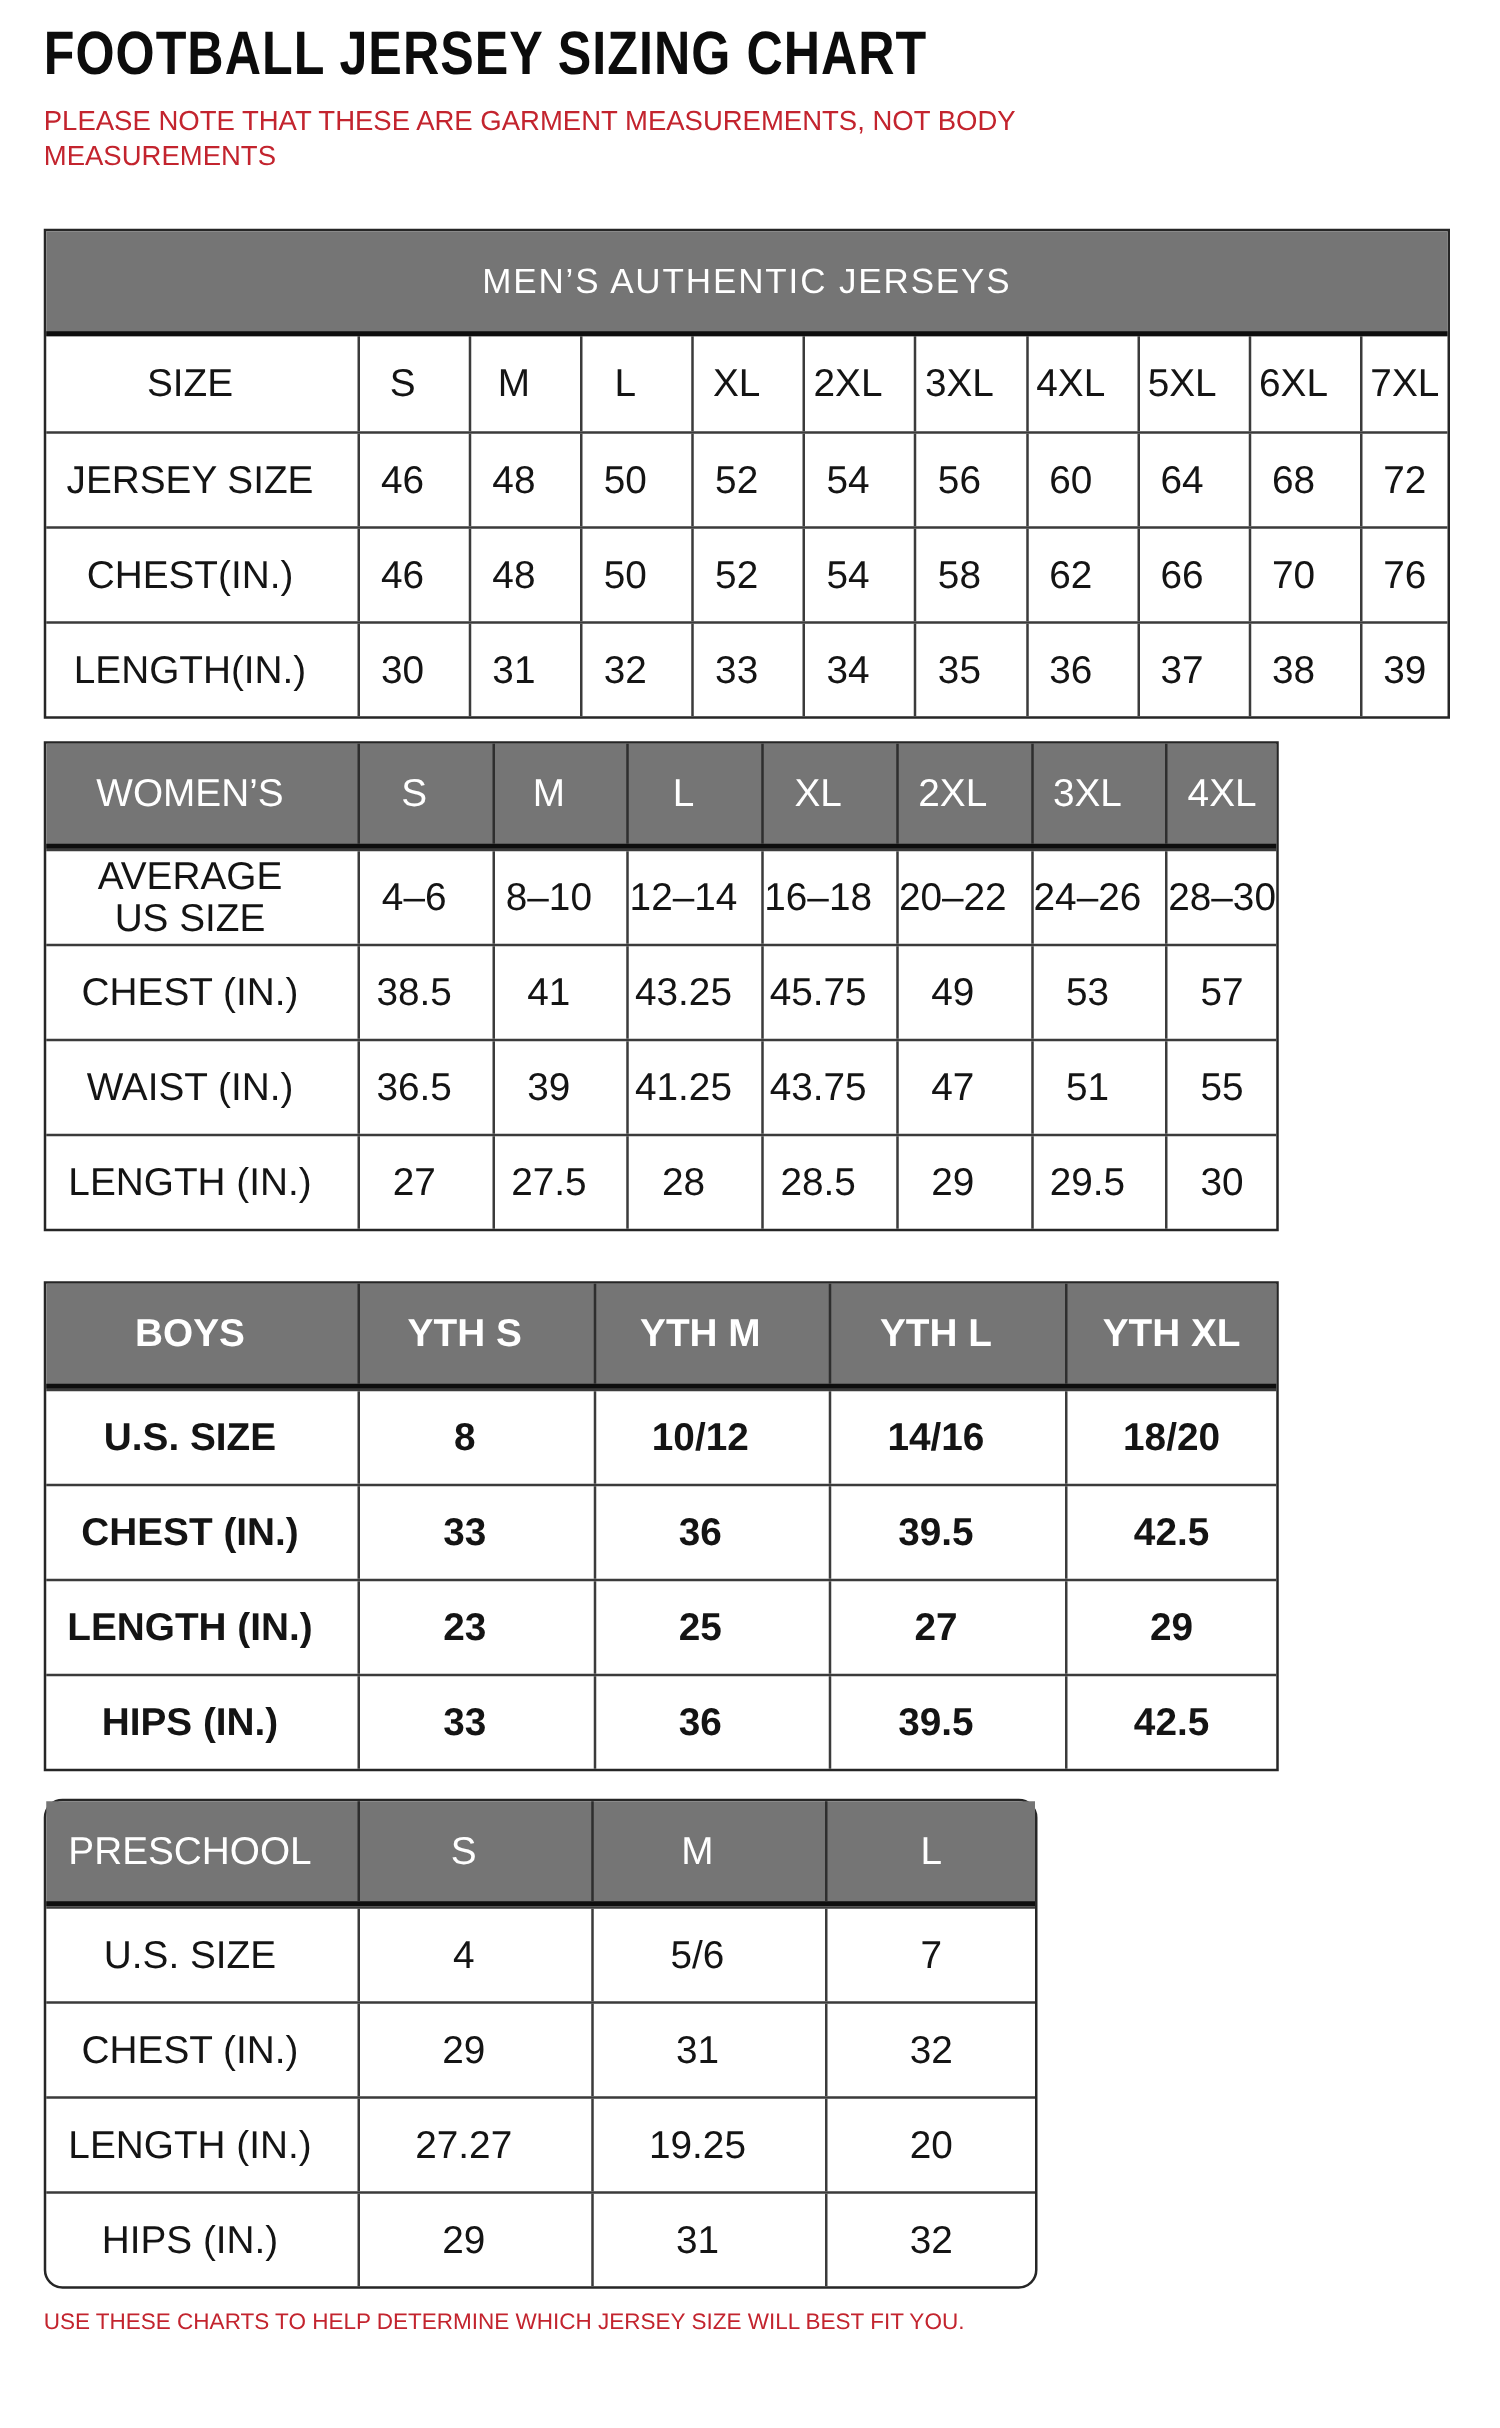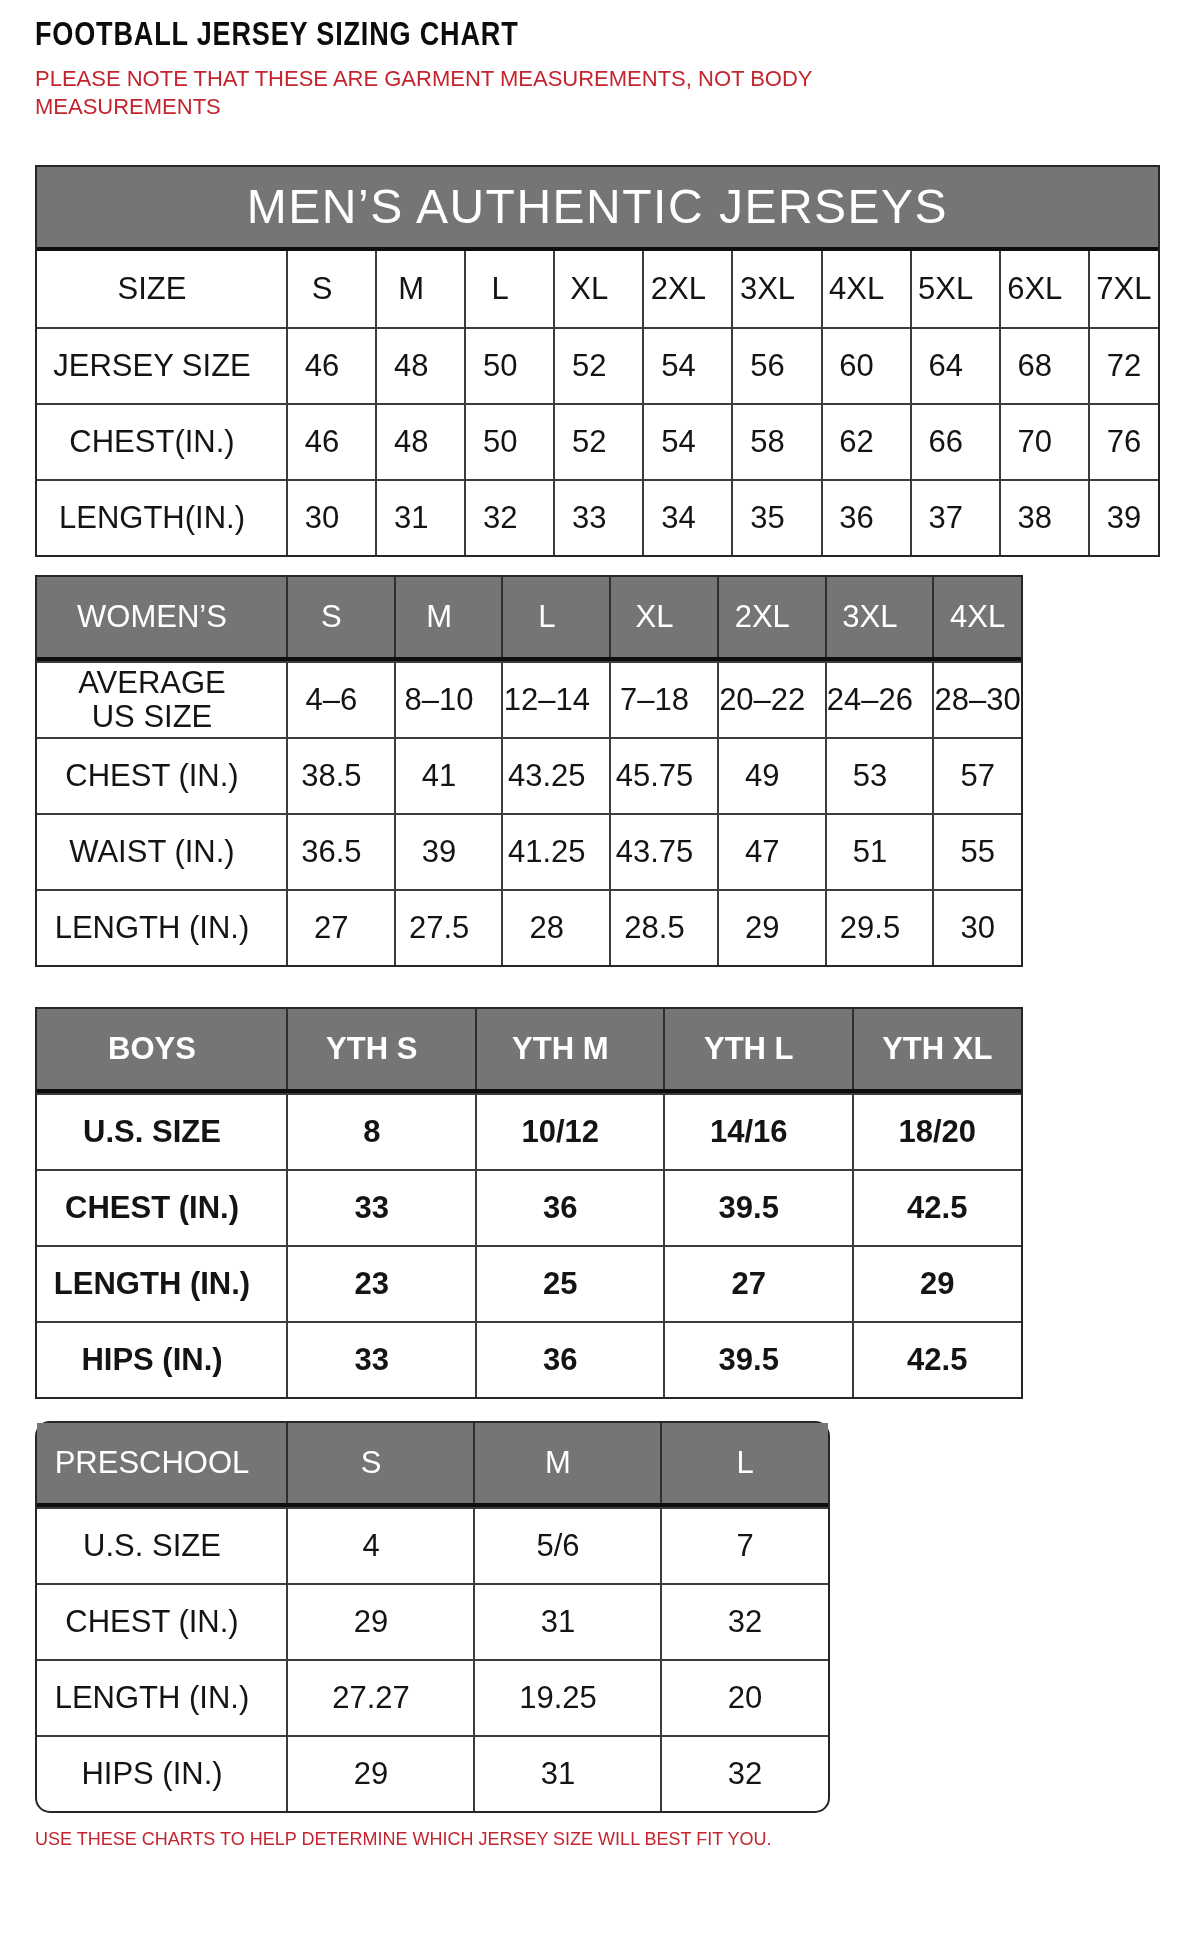--- a/index.html
+++ b/index.html
@@ -12,21 +12,21 @@
   *{margin:0;padding:0;box-sizing:border-box;}
   html,body{background:#ffffff;}
   body{
     width:1200px;height:1942px;
     font-family:"Liberation Sans", sans-serif;
     color:var(--ink);
     padding:16px 38px 0 35px;
     overflow:hidden;
   }
   .page-title{
-    font-size:33px;font-weight:bold;line-height:1.12;
+    font-size:49px;font-weight:bold;line-height:1.12;
     color:#0c0c0c;white-space:nowrap;
   }
   .page-title .squeeze{
     display:inline-block;transform:scaleX(0.82);transform-origin:left center;
     letter-spacing:1px;
   }
   .sizing-note{
     margin-top:12px;
     max-width:900px;
     font-size:22px;line-height:1.27;
@@ -36,21 +36,21 @@
     border:2px solid var(--border-dark);
     background:#fff;
   }
   .tbl-mens{width:1125px;margin-top:44px;}
   .tbl-womens{width:988px;margin-top:18px;}
   .tbl-boys{width:988px;margin-top:40px;font-weight:bold;}
   .tbl-preschool{width:795px;margin-top:22px;border-radius:15px;}
   .banner{
     height:84px;background:var(--gray);color:#ffffff;
     display:flex;align-items:center;justify-content:center;
-    font-size:48px;letter-spacing:1.5px;
+    font-size:28px;letter-spacing:1.5px;
     border-bottom:4px solid #0e0e0e;
   }
   .row{display:flex;height:76px;gap:19px;}
   .row + .row{border-top:2px solid var(--border-in);}
   .row.head{
     height:84px;background:var(--gray);color:#ffffff;
     border-bottom:4px solid #0e0e0e;
   }
   .cell{
     flex:1;display:flex;align-items:center;justify-content:center;
@@ -138,21 +138,21 @@
       <div class="cell">2XL</div>
       <div class="cell">3XL</div>
       <div class="cell">4XL</div>
     </div>
     <div class="row">
       <div class="cell label">AVERAGE
 US SIZE</div>
       <div class="cell">4–6</div>
       <div class="cell">8–10</div>
       <div class="cell">12–14</div>
-      <div class="cell">7–18</div>
+      <div class="cell">16–18</div>
       <div class="cell">20–22</div>
       <div class="cell">24–26</div>
       <div class="cell">28–30</div>
     </div>
     <div class="row">
       <div class="cell label">CHEST (IN.)</div>
       <div class="cell">38.5</div>
       <div class="cell">41</div>
       <div class="cell">43.25</div>
       <div class="cell">45.75</div>

